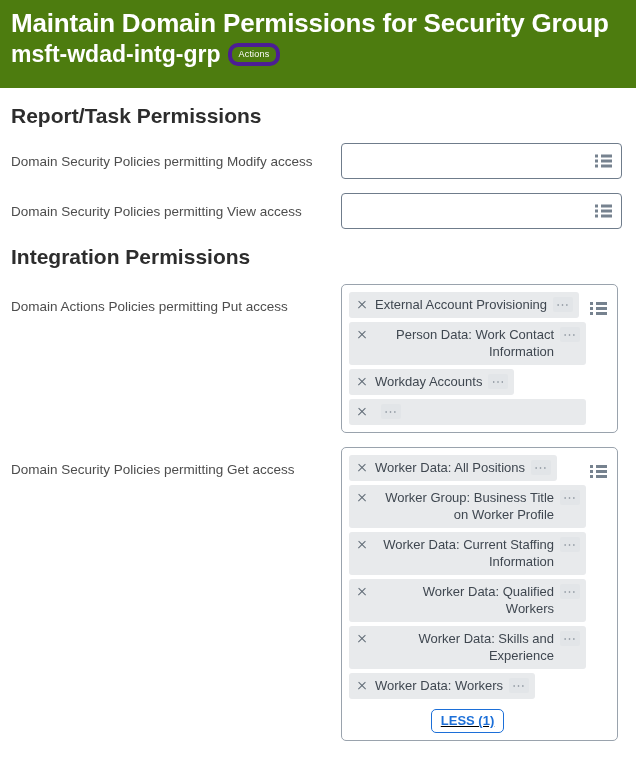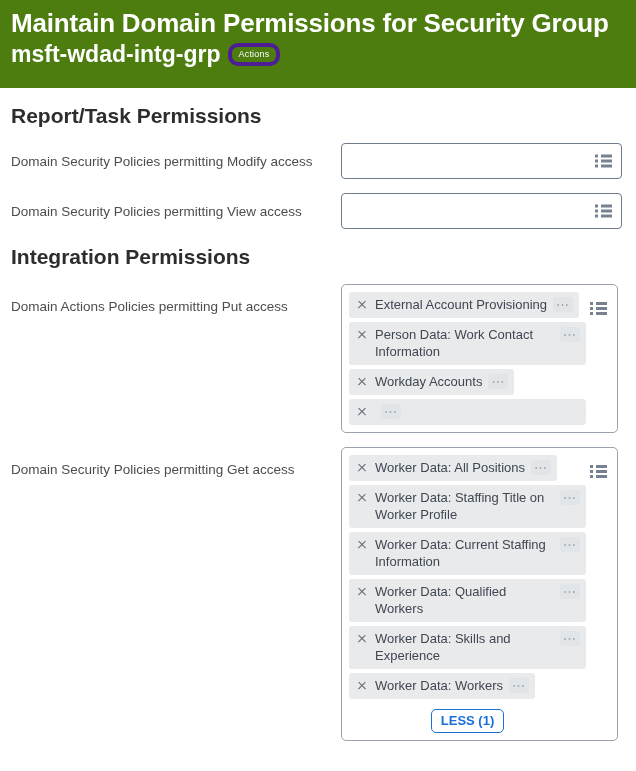--- a/index.html
+++ b/index.html
@@ -163,40 +163,42 @@
     height: 1.4px;
     background: #5f6a75;
   }
   .chip-x::before { transform: rotate(45deg); }
   .chip-x::after  { transform: rotate(-45deg); }
   .chip-label {
     font-size: 13px;
     color: #3f4750;
     line-height: 17px;
     flex: 1 1 auto;
+    text-align: right;
   }
   .chip-more {
     flex: 0 0 auto;
     margin-left: 6px;
     font-size: 13px;
     color: #8b949d;
     line-height: 15px;
     letter-spacing: 1px;
     background: #e2e5e8;
     border-radius: 2px;
     padding: 0 3px;
     height: 15px;
     margin-top: 1px;
     cursor: pointer;
   }
   .less-row {
     width: 237px;
     display: flex;
     justify-content: center;
     margin-top: 6px;
+    text-decoration: underline;
   }
   .less-button {
     border: 1.6px solid #1c6fd8;
     border-radius: 5px;
     color: #1c6fd8;
     font-size: 13px;
     font-weight: bold;
     padding: 3px 9px 4px 9px;
     line-height: 15px;
     background: #ffffff;
@@ -302,21 +304,21 @@
       <div class="chips-wrap">
 
         <div class="chip">
           <span class="chip-x"></span>
           <span class="chip-label">Worker Data: All Positions</span>
           <span class="chip-more">⋯</span>
         </div>
 
         <div class="chip multiline">
           <span class="chip-x"></span>
-          <span class="chip-label">Worker Data: Staffing Title on Worker Profile</span>
+          <span class="chip-label">Worker Group: Business Title on Worker Profile</span>
           <span class="chip-more">⋯</span>
         </div>
 
         <div class="chip multiline">
           <span class="chip-x"></span>
           <span class="chip-label">Worker Data: Current Staffing Information</span>
           <span class="chip-more">⋯</span>
         </div>
 
         <div class="chip multiline">

